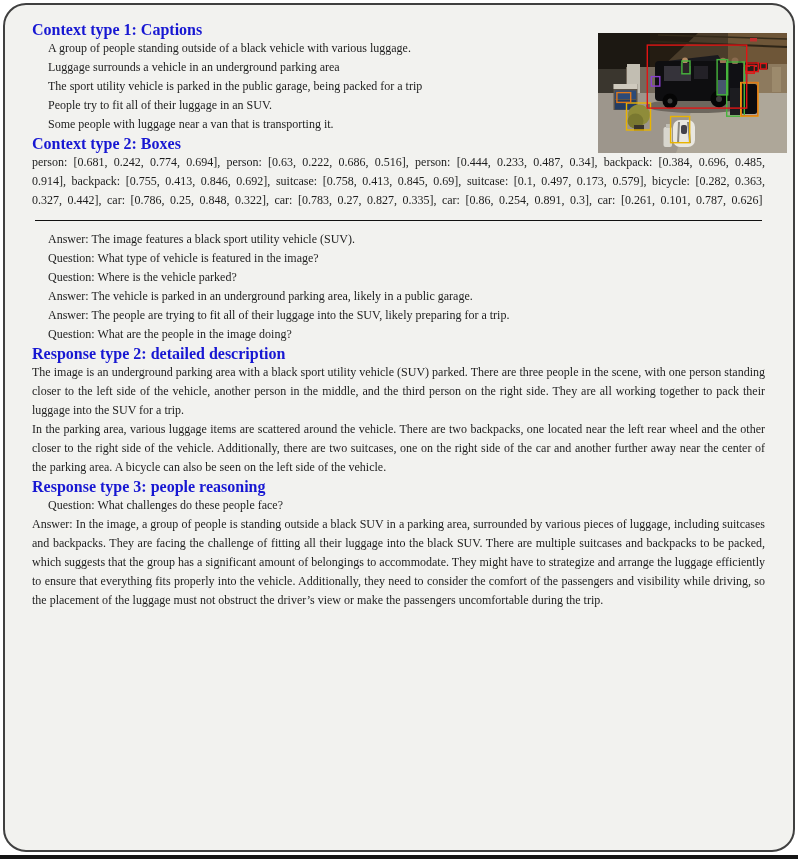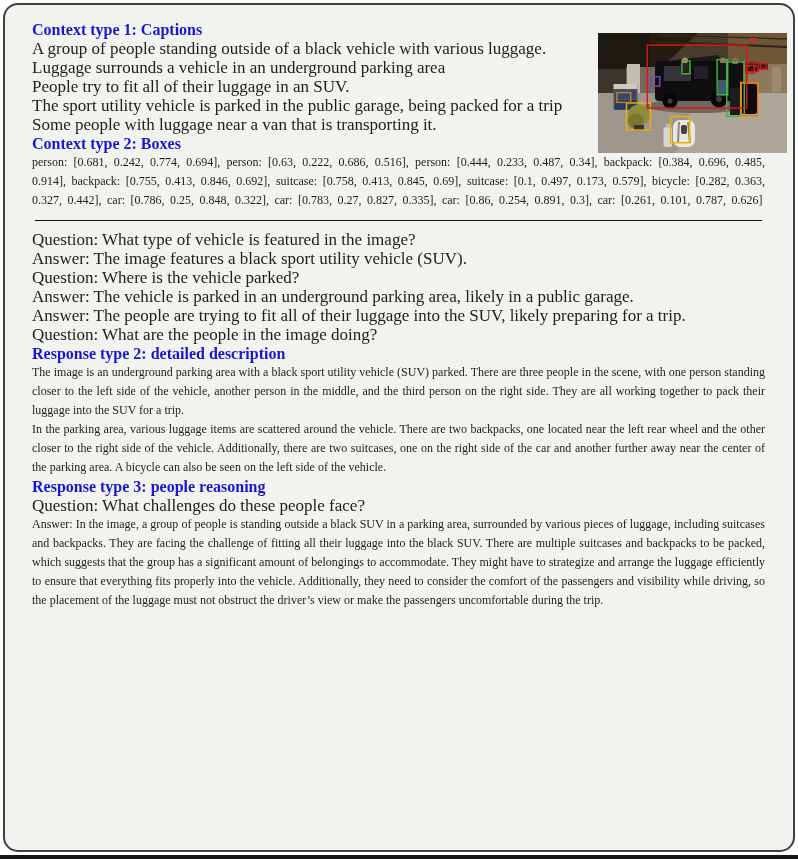--- a/index.html
+++ b/index.html
@@ -5,28 +5,29 @@
   html,body{margin:0;padding:0;}
   body{
     width:798px;height:861px;position:relative;background:#ffffff;
     font-family:"Liberation Serif","DejaVu Serif",serif;
     -webkit-font-smoothing:antialiased;
   }
   .frame{
     position:absolute;left:3px;top:3px;width:792px;height:849px;
     box-sizing:border-box;
     border:2.5px solid var(--frame-border,#404040);
-    border-radius:15px;
+    border-radius:23px;
     background:var(--frame-bg,#f2f2ef);
     overflow:hidden;
   }
   .content{padding:15px 28px 0 27px;}
   .line{
-    font-size:17px;line-height:19px;color:var(--body-text,#1d1d1d);
+    font-size:12px;line-height:19px;color:var(--body-text,#1d1d1d);
     white-space:nowrap;
+    margin-left:16px;
   }
   .heading{
     font-size:16px;line-height:19px;font-weight:bold;
     color:var(--heading-blue,#1717d2);
   }
   .para{
     font-size:12px;line-height:19px;color:var(--body-text,#1d1d1d);
     text-align:justify;
   }
   .boxes-para{word-spacing:2.5px;}
@@ -45,33 +46,33 @@
 </head>
 <body>
 
 <div class="frame">
   <div class="content">
 
     <div class="heading">Context type 1: Captions</div>
     <div>
       <div class="line">A group of people standing outside of a black vehicle with various luggage.</div>
       <div class="line">Luggage surrounds a vehicle in an underground parking area</div>
+      <div class="line">The sport utility vehicle is parked in the public garage, being packed for a trip</div>
       <div class="line">People try to fit all of their luggage in an SUV.</div>
-      <div class="line">The sport utility vehicle is parked in the public garage, being packed for a trip</div>
       <div class="line">Some people with luggage near a van that is transporting it.</div>
     </div>
 
     <div class="heading">Context type 2: Boxes</div>
     <div class="para boxes-para">person: [0.681, 0.242, 0.774, 0.694], person: [0.63, 0.222, 0.686, 0.516], person: [0.444, 0.233, 0.487, 0.34], backpack: [0.384, 0.696, 0.485, 0.914], backpack: [0.755, 0.413, 0.846, 0.692], suitcase: [0.758, 0.413, 0.845, 0.69], suitcase: [0.1, 0.497, 0.173, 0.579], bicycle: [0.282, 0.363, 0.327, 0.442], car: [0.786, 0.25, 0.848, 0.322], car: [0.783, 0.27, 0.827, 0.335], car: [0.86, 0.254, 0.891, 0.3], car: [0.261, 0.101, 0.787, 0.626]</div>
 
     <div class="divider"></div>
 
     <div>
+      <div class="line">Answer: The image features a black sport utility vehicle (SUV).</div>
       <div class="line">Question: What type of vehicle is featured in the image?</div>
-      <div class="line">Answer: The image features a black sport utility vehicle (SUV).</div>
       <div class="line">Question: Where is the vehicle parked?</div>
       <div class="line">Answer: The vehicle is parked in an underground parking area, likely in a public garage.</div>
       <div class="line">Answer: The people are trying to fit all of their luggage into the SUV, likely preparing for a trip.</div>
       <div class="line">Question: What are the people in the image doing?</div>
     </div>
 
     <div class="heading">Response type 2: detailed description</div>
     <div>
       <div class="para">The image is an underground parking area with a black sport utility vehicle (SUV) parked. There are three people in the scene, with one person standing closer to the left side of the vehicle, another person in the middle, and the third person on the right side. They are all working together to pack their luggage into the SUV for a trip.</div>
       <div class="para">In the parking area, various luggage items are scattered around the vehicle. There are two backpacks, one located near the left rear wheel and the other closer to the right side of the vehicle. Additionally, there are two suitcases, one on the right side of the car and another further away near the center of the parking area. A bicycle can also be seen on the left side of the vehicle.</div>

